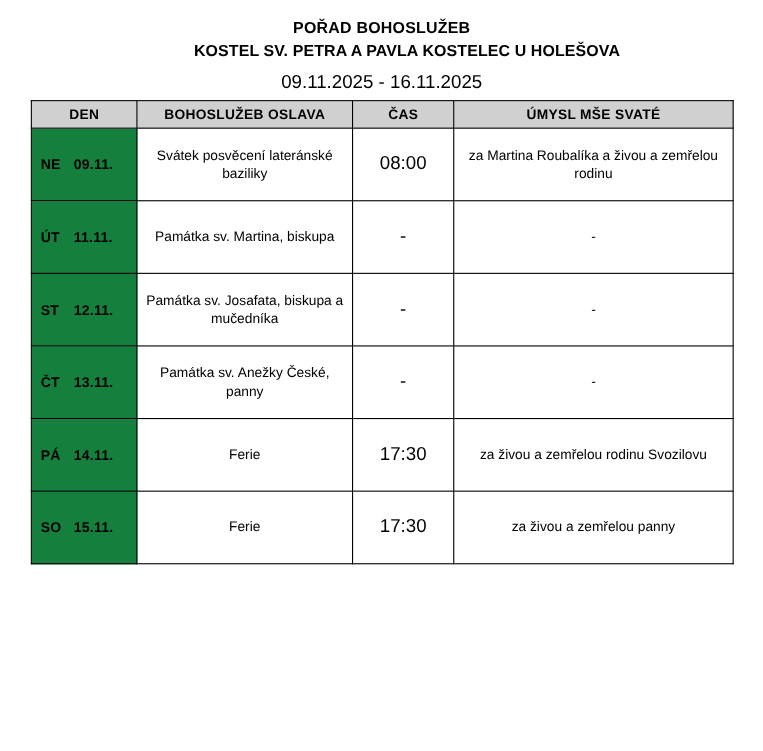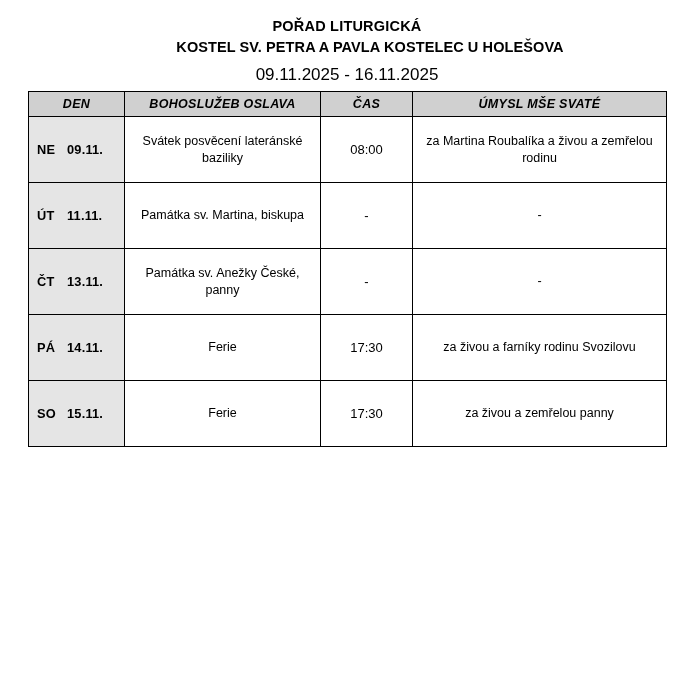--- a/index.html
+++ b/index.html
@@ -60,29 +60,28 @@
     vertical-align: middle;
   }
   table.schedule thead th {
     background: #d0d0d0;
     font-size: 12.5px;
     font-weight: bold;
     height: 20px;
     padding: 2px 2px;
     text-align: center;
     letter-spacing: 0.3px;
-    font-style: italic;
   }
   col.c-day { width: 96px; }
   col.c-feast { width: 196px; }
   col.c-time { width: 92px; }
   col.c-intent { width: 254px; }
 
   td.day {
-    background: #e5e5e5;
+    background: #15803d;
     font-size: 12.8px;
     font-weight: bold;
     text-align: left;
     padding-left: 8px;
     letter-spacing: 0.2px;
   }
   td.day .dow {
     display: inline-block;
     min-width: 22px;
   }
@@ -90,33 +89,33 @@
     margin-left: 8px;
   }
   td.feast, td.time, td.intent {
     background: #ffffff;
     font-size: 12.5px;
     text-align: center;
     line-height: 1.35;
     padding: 4px 6px;
   }
   td.time {
-    font-size: 13px;
+    font-size: 17px;
   }
   tr.row {
     height: 66px;
   }
 </style>
 </head>
 <body>
 
 <div class="page">
 
   <div class="header">
-    <div class="line1">POŘAD LITURGICKÁ</div>
+    <div class="line1">POŘAD BOHOSLUŽEB</div>
     <div class="line2">KOSTEL SV. PETRA A PAVLA KOSTELEC U HOLEŠOVA</div>
     <div class="daterange">09.11.2025 - 16.11.2025</div>
   </div>
 
   <div class="table-wrap">
     <table class="schedule">
       <colgroup>
         <col class="c-day">
         <col class="c-feast">
         <col class="c-time">
@@ -142,33 +141,41 @@
         <tr class="row">
           <td class="day">
             <span class="dow">ÚT</span><span class="date">11.11.</span>
           </td>
           <td class="feast">Památka sv. Martina, biskupa</td>
           <td class="time">-</td>
           <td class="intent">-</td>
         </tr>
         <tr class="row">
           <td class="day">
+            <span class="dow">ST</span><span class="date">12.11.</span>
+          </td>
+          <td class="feast">Památka sv. Josafata, biskupa a mučedníka</td>
+          <td class="time">-</td>
+          <td class="intent">-</td>
+        </tr>
+        <tr class="row">
+          <td class="day">
             <span class="dow">ČT</span><span class="date">13.11.</span>
           </td>
           <td class="feast">Památka sv. Anežky České, panny</td>
           <td class="time">-</td>
           <td class="intent">-</td>
         </tr>
         <tr class="row">
           <td class="day">
             <span class="dow">PÁ</span><span class="date">14.11.</span>
           </td>
           <td class="feast">Ferie</td>
           <td class="time">17:30</td>
-          <td class="intent">za živou a farníky rodinu Svozilovu</td>
+          <td class="intent">za živou a zemřelou rodinu Svozilovu</td>
         </tr>
         <tr class="row">
           <td class="day">
             <span class="dow">SO</span><span class="date">15.11.</span>
           </td>
           <td class="feast">Ferie</td>
           <td class="time">17:30</td>
           <td class="intent">za živou a zemřelou panny</td>
         </tr>
       </tbody>

